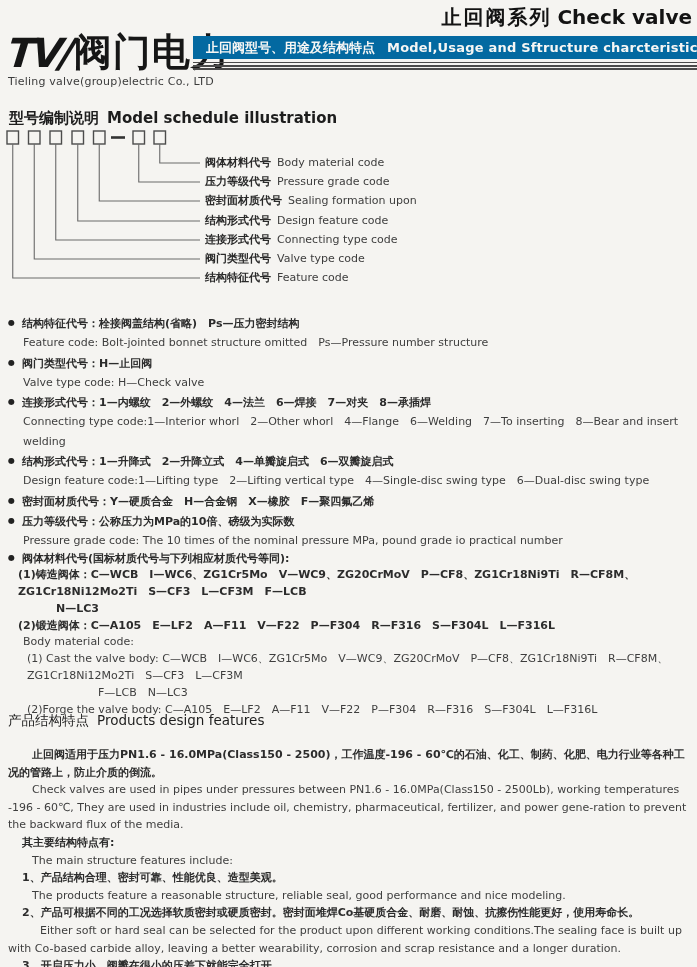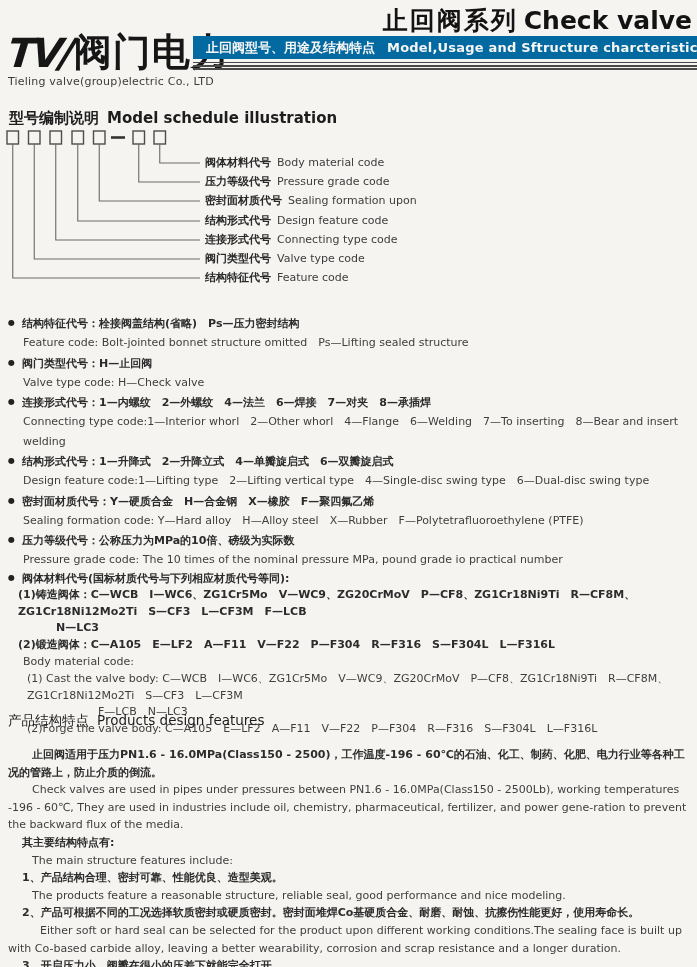--- a/index.html
+++ b/index.html
@@ -9,21 +9,21 @@
     background:#f5f4f1; overflow:hidden;
     font-family:"DejaVu Sans","Liberation Sans",sans-serif;
     color:#333;
   }
   
   .logo-block { position:absolute; left:8px; top:10px; }
   .logo-row { display:flex; align-items:flex-end; gap:2px; color:#161616; }
   .logo-mark { font-size:40px; font-weight:bold; font-style:italic; line-height:42px; letter-spacing:-3px; transform:skewX(-6deg); }
   .logo-cn { font-size:38px; font-weight:bold; line-height:44px; letter-spacing:1px;margin-top:20px; }
   .company { font-size:11px; color:#3c3c3c; margin-top:1px; letter-spacing:0.2px; }
-  .series-title { position:absolute; right:5px; top:4px; font-weight:bold; color:#131313; font-size:25px; letter-spacing:0; white-space:nowrap; }
+  .series-title { position:absolute; right:5px; top:4px; font-weight:bold; color:#131313; font-size:20px; letter-spacing:0; white-space:nowrap; }
   .series-title .cn { letter-spacing:2px; }
   .series-title .en { margin-left:6px; letter-spacing:0px; }
   .black-bar {
     position:absolute; left:193px; right:0; top:36px; height:23px;
     background:#0369a1; color:#f6f6f4; display:flex; align-items:center;
     font-size:13px; font-weight:bold; padding-left:13px; white-space:nowrap;
   }
   .black-bar .en { margin-left:12px; letter-spacing:0.2px; }
   .bar-rules {
     position:absolute; left:193px; right:0; top:62px; height:8px;
@@ -114,37 +114,36 @@
     <div class="m-label" style="top:65px"><span class="lab-cn">密封面材质代号</span><span class="lab-en">Sealing formation upon</span></div>
     <div class="m-label" style="top:85px"><span class="lab-cn">结构形式代号</span><span class="lab-en">Design feature code</span></div>
     <div class="m-label" style="top:104px"><span class="lab-cn">连接形式代号</span><span class="lab-en">Connecting type code</span></div>
     <div class="m-label" style="top:123px"><span class="lab-cn">阀门类型代号</span><span class="lab-en">Valve type code</span></div>
     <div class="m-label" style="top:142px"><span class="lab-cn">结构特征代号</span><span class="lab-en">Feature code</span></div>
   </div>
 
   <div class="bullets">
     <div class="bullet">
       <div class="b-cn"><span class="dot">●</span><span>结构特征代号：栓接阀盖结构(省略)　Ps—压力密封结构</span></div>
-      <div class="b-en">Feature code: Bolt-jointed bonnet structure omitted　Ps—Lifting sealed structure</div>
+      <div class="b-en">Feature code: Bolt-jointed bonnet structure omitted　Ps—Pressure number structure</div>
     </div>
     <div class="bullet">
       <div class="b-cn"><span class="dot">●</span><span>阀门类型代号：H—止回阀</span></div>
       <div class="b-en">Valve type code: H—Check valve</div>
     </div>
     <div class="bullet">
       <div class="b-cn"><span class="dot">●</span><span>连接形式代号：1—内螺纹　2—外螺纹　4—法兰　6—焊接　7—对夹　8—承插焊</span></div>
       <div class="b-en">Connecting type code:1—Interior whorl　2—Other whorl　4—Flange　6—Welding　7—To inserting　8—Bear and insert welding</div>
     </div>
     <div class="bullet">
       <div class="b-cn"><span class="dot">●</span><span>结构形式代号：1—升降式　2—升降立式　4—单瓣旋启式　6—双瓣旋启式</span></div>
       <div class="b-en">Design feature code:1—Lifting type　2—Lifting vertical type　4—Single-disc swing type　6—Dual-disc swing type</div>
     </div>
     <div class="bullet">
       <div class="b-cn"><span class="dot">●</span><span>密封面材质代号：Y—硬质合金　H—合金钢　X—橡胶　F—聚四氟乙烯</span></div>
-      <div class="b-en">Sealing formation code: Y—Hard alloy　H—Alloy steel　X—Rubber　F—Polytetrafluoroethylene (PTFE)</div>
     </div>
     <div class="bullet">
       <div class="b-cn"><span class="dot">●</span><span>压力等级代号：公称压力为MPa的10倍、磅级为实际数</span></div>
       <div class="b-en">Pressure grade code: The 10 times of the nominal pressure MPa, pound grade io practical number</div>
     </div>
     <div class="bullet mat">
       <div class="b-cn"><span class="dot">●</span><span>阀体材料代号(国标材质代号与下列相应材质代号等同):</span></div>
       <div class="ind1">(1)铸造阀体：C—WCB　I—WC6、ZG1Cr5Mo　V—WC9、ZG20CrMoV　P—CF8、ZG1Cr18Ni9Ti　R—CF8M、ZG1Cr18Ni12Mo2Ti　S—CF3　L—CF3M　F—LCB</div>
       <div class="ind2">N—LC3</div>
       <div class="ind1">(2)锻造阀体：C—A105　E—LF2　A—F11　V—F22　P—F304　R—F316　S—F304L　L—F316L</div>

